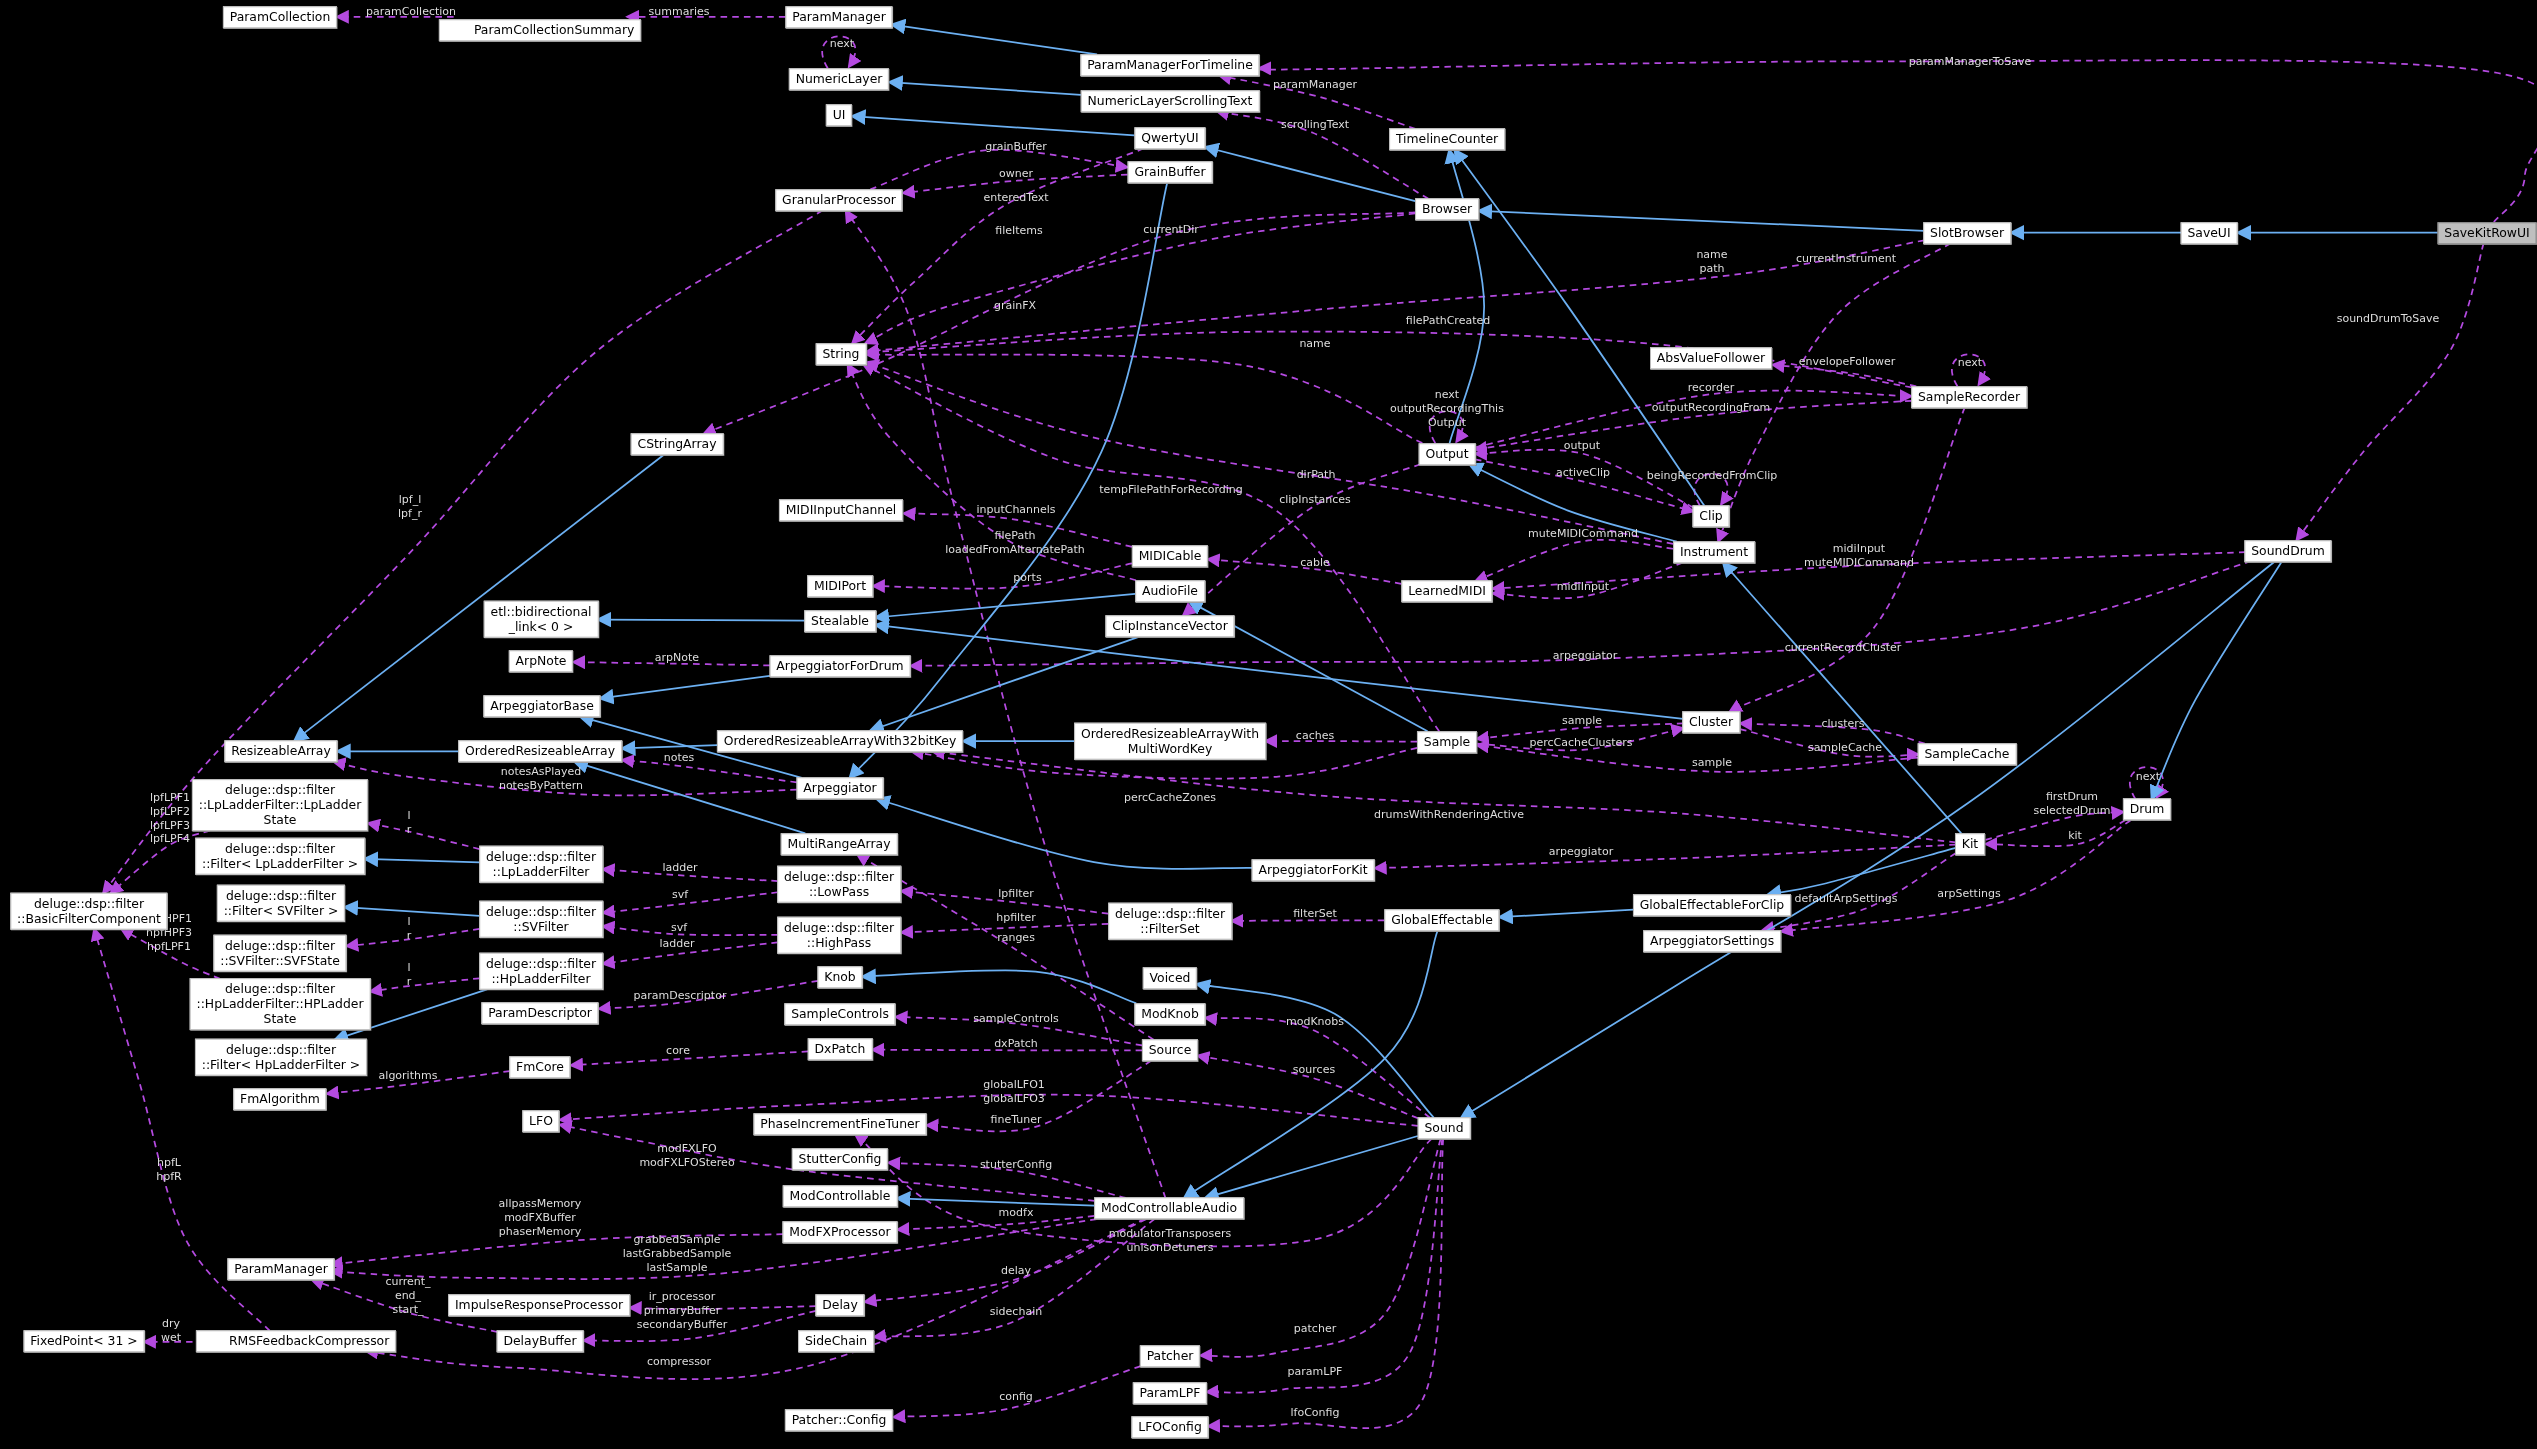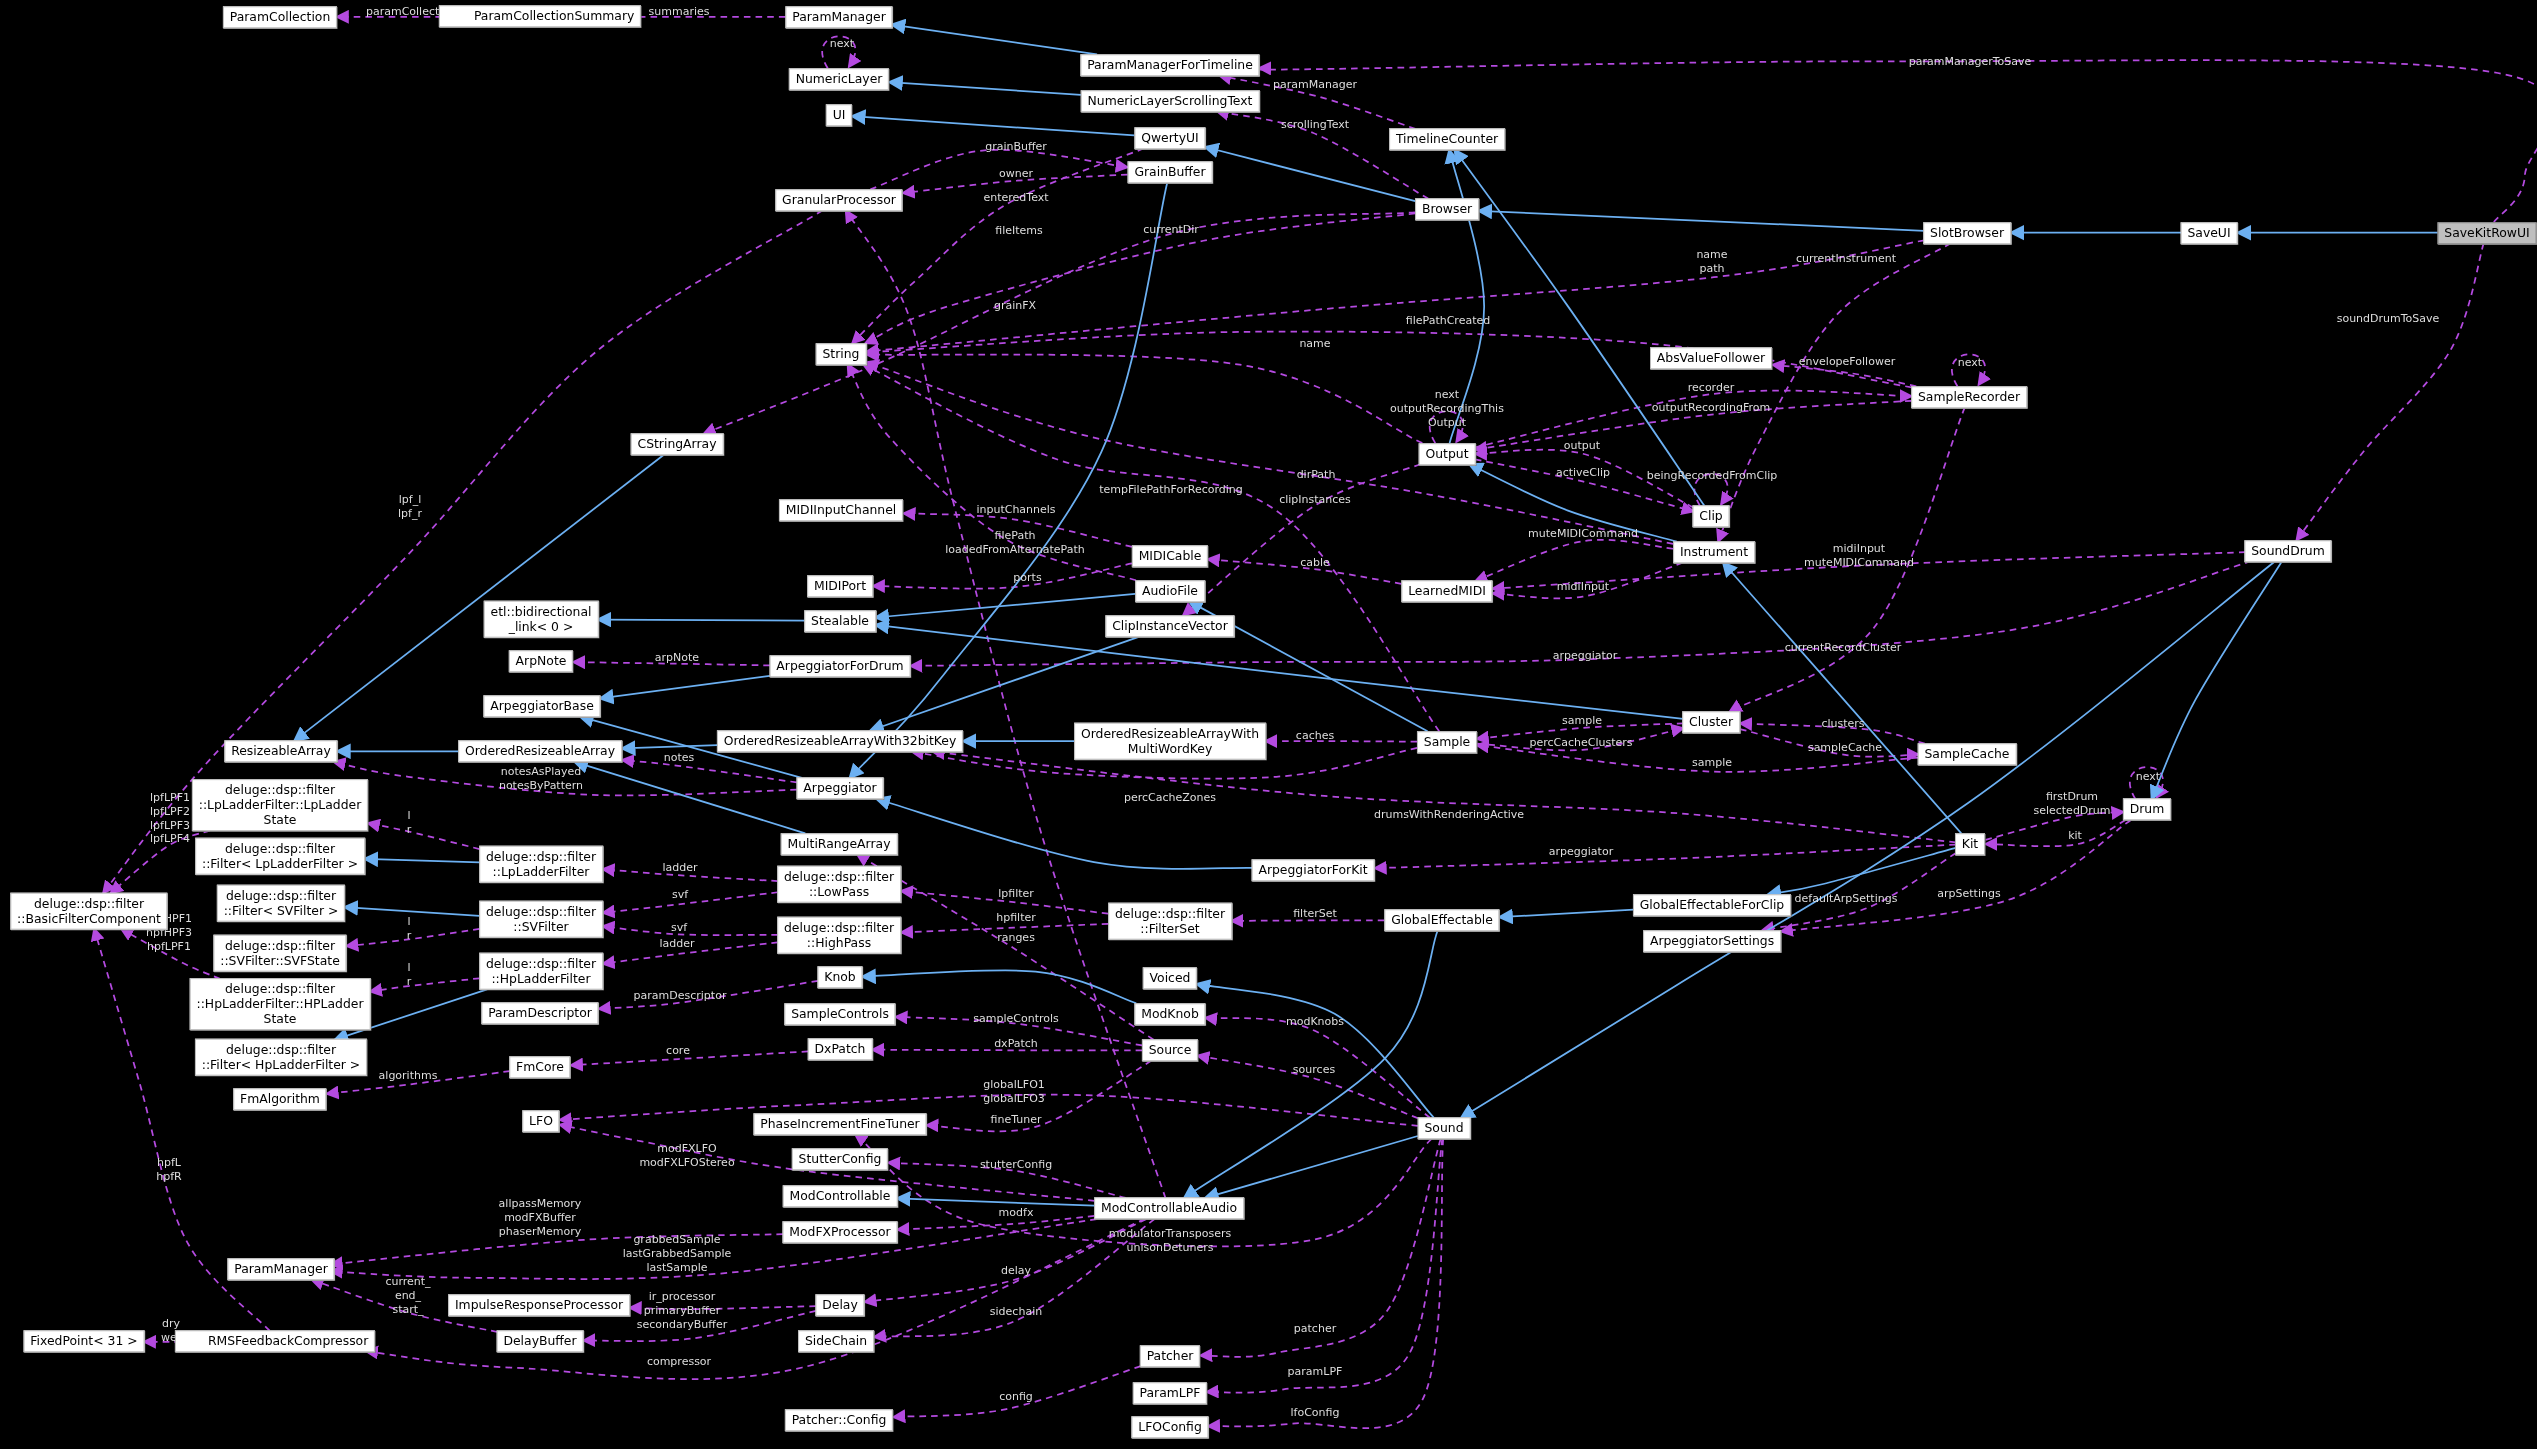--- a/index.html
+++ b/index.html
@@ -156,21 +156,21 @@
         <path d="M1055.5,926.7408312958435 L823,957.4376528117359" fill="none" stroke="#6cb0f2" stroke-width="2.4" marker-end="url(#ai)"></path>
         <path d="M1717,1189.9302325581396 C1680.8333333333333,1188.608527131783 1585.8399339933994,1197.7383720930234 1500,1182 C1414.1600660066006,1166.2616279069766 1251.6336633663366,1109.9166666666667 1201.960396039604,1095.5" fill="none" stroke="#6cb0f2" stroke-width="2.4" marker-end="url(#ai)"></path>
         <path d="M910.2636579572446,623.5 L403.7363420427553,1015.5" fill="none" stroke="#6cb0f2" stroke-width="2.4" marker-end="url(#ai)"></path>
         <path d="M657.5,1182.4036312849162 L500,1177.5642458100558" fill="none" stroke="#6cb0f2" stroke-width="2.4" marker-end="url(#ai)"></path>
         <path d="M657.5,1255.5560224089636 L472.5,1243.637254901961" fill="none" stroke="#6cb0f2" stroke-width="2.4" marker-end="url(#ai)"></path>
         <path d="M667.8771186440678,1356.5 L459.1228813559322,1425.5" fill="none" stroke="#6cb0f2" stroke-width="2.4" marker-end="url(#ai)"></path>
         <path d="M1600.4505208333333,250.5 C1585.3754340277778,312.0833333333333 1561.7417534722222,506.75 1510,620 C1458.2582465277778,733.25 1347.4580573951434,855.5833333333334 1290,930 C1232.5419426048566,1004.4166666666666 1186.0430463576158,1043.75 1165.2516556291391,1066.5" fill="none" stroke="#6cb0f2" stroke-width="2.4" marker-end="url(#ai)"></path>
       </g>
   </svg>
 <div class="node" style="left: 280px; top: 17px;">ParamCollection</div>
-    <div class="node" style="left: 540px; top: 16px; padding-left: 34px;">ParamCollectionSummary</div>
+    <div class="node" style="left: 540px; top: 30px; padding-left: 34px;">ParamCollectionSummary</div>
     <div class="node" style="left: 839px; top: 17px;">ParamManager</div>
     <div class="node" style="left: 839px; top: 79px;">NumericLayer</div>
     <div class="node" style="left: 839px; top: 115px;">UI</div>
     <div class="node" style="left: 1170px; top: 138px;">QwertyUI</div>
     <div class="node" style="left: 1170px; top: 172px;">GrainBuffer</div>
     <div class="node" style="left: 1170px; top: 65px;">ParamManagerForTimeline</div>
     <div class="node" style="left: 1170px; top: 101px;">NumericLayerScrollingText</div>
     <div class="node" style="left: 1447px; top: 139px;">TimelineCounter</div>
     <div class="node" style="left: 1447px; top: 209px;">Browser</div>
     <div class="node" style="left: 1967px; top: 233px;">SlotBrowser</div>
@@ -255,21 +255,21 @@
     <div class="node" style="left: 1712px; top: 905px;">GlobalEffectableForClip</div>
     <div class="node" style="left: 1712px; top: 941px;">ArpeggiatorSettings</div>
     <div class="node" style="left: 1313px; top: 870px;">ArpeggiatorForKit</div>
     <div class="node" style="left: 1444px; top: 1128px;">Sound</div>
     <div class="node" style="left: 1169px; top: 1208px;">ModControllableAudio</div>
     <div class="node" style="left: 281px; top: 1269px;">ParamManager</div>
     <div class="node" style="left: 539px; top: 1305px;">ImpulseResponseProcessor</div>
     <div class="node" style="left: 840px; top: 1305px;">Delay</div>
     <div class="node" style="left: 540px; top: 1341px;">DelayBuffer</div>
     <div class="node" style="left: 836px; top: 1341px;">SideChain</div>
-    <div class="node" style="left: 275px; top: 1341px; padding-left: 32px;">RMSFeedbackCompressor</div>
+    <div class="node" style="left: 296px; top: 1341px; padding-left: 32px;">RMSFeedbackCompressor</div>
     <div class="node" style="left: 84px; top: 1341px;">FixedPoint&lt; 31 &gt;</div>
     <div class="node" style="left: 839px; top: 1420px;">Patcher::Config</div>
     <div class="node" style="left: 1170px; top: 1356px;">Patcher</div>
     <div class="node" style="left: 1170px; top: 1393px;">ParamLPF</div>
     <div class="node" style="left: 1170px; top: 1427px;">LFOConfig</div>
     <div class="elabel" style="left: 411px; top: 11.7px;">paramCollection</div>
     <div class="elabel" style="left: 679px; top: 11.7px;">summaries</div>
     <div class="elabel" style="left: 842px; top: 44px;">next</div>
     <div class="elabel" style="left: 1315px; top: 85px;">paramManager</div>
     <div class="elabel" style="left: 1970px; top: 62px;">paramManagerToSave</div>

